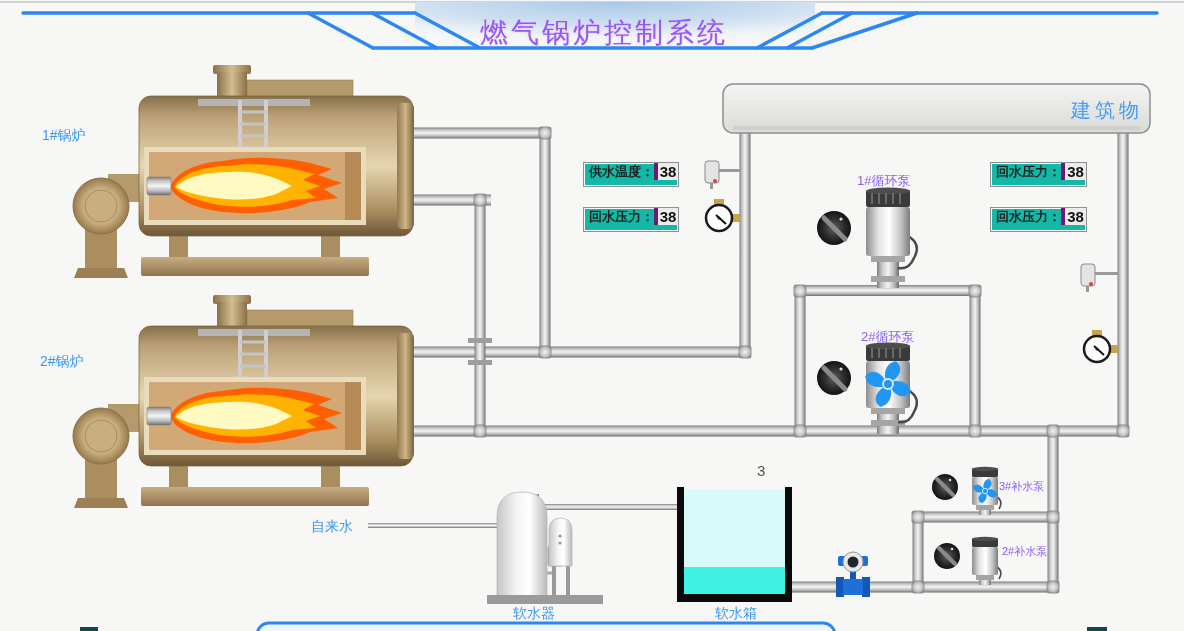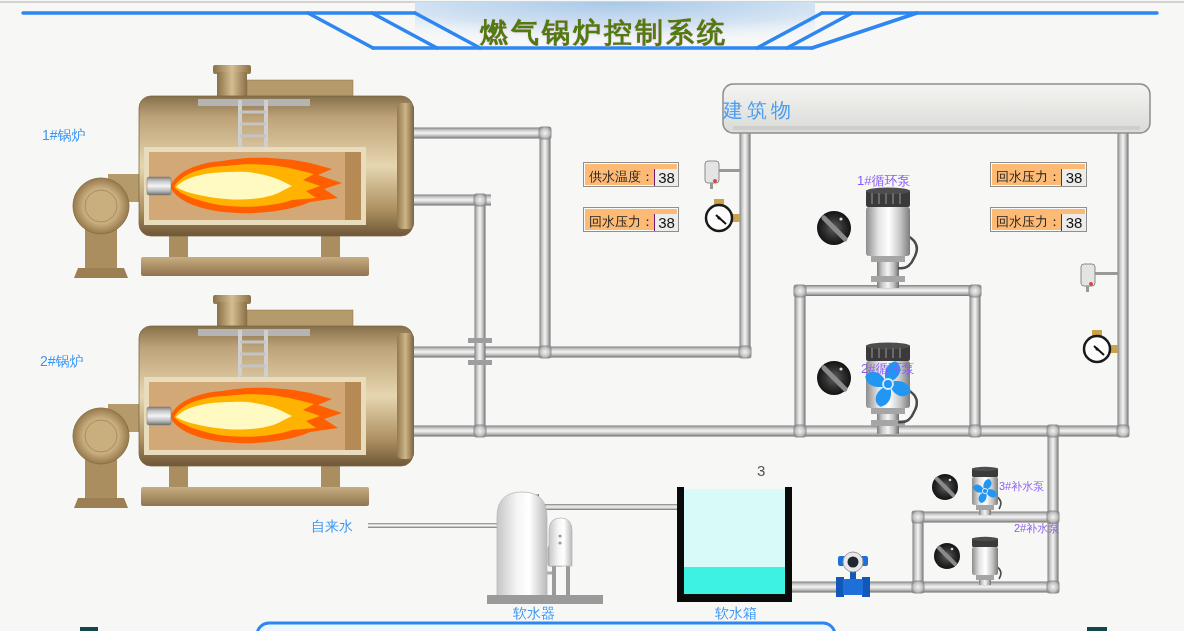--- a/index.html
+++ b/index.html
@@ -5,40 +5,41 @@
   html,body{margin:0;padding:0;background:#fff;}
   .stage{
     position:relative;width:1184px;height:631px;overflow:hidden;
     background:#f7f7f5;
     font-family:"Liberation Sans","DejaVu Sans",sans-serif;
   }
   .stage svg{position:absolute;left:0;top:0;}
   .ov{position:absolute;white-space:nowrap;}
   .title{
     width:320px;text-align:center;
-    font-size:28px;font-weight:700;letter-spacing:3px;
-    color:#4d7c0f;text-shadow:0 0 2px #ffb3e8;
+    font-size:28px;font-weight:400;letter-spacing:3px;
+    color:#8b5cf6;text-shadow:0 0 2px #ffb3e8;
   }
   .lbl{font-size:14px;color:#3b96f2;font-weight:500;}
-  .biglbl{font-size:20px;color:#4a9df0;letter-spacing:4px;width:420px;text-align:left;}
+  .biglbl{font-size:20px;color:#4a9df0;letter-spacing:4px;width:420px;text-align:right;}
   .plbl{font-size:13px;color:#8b5cf6;}
   .plbl.small{font-size:11px;}
   .num{font-size:15px;color:#555;}
   .disp{
-    display:flex;align-items:flex-end;height:23px;
-    background:#fdba74;border:1px solid #8f8f8f;
+    display:flex;align-items:flex-start;height:23px;
+    background:#14b8a6;border:1px solid #8f8f8f;
     box-shadow:inset 0 0 0 1px #fafafa;
+    font-weight:bold;
   }
   .disp .dl{
     flex:1;display:flex;align-items:center;padding-left:5px;
     font-size:13px;color:#222;
   }
   .disp .dv{
     width:27px;display:flex;align-items:center;justify-content:center;
-    border-left:1px solid #701a75;font-size:15px;color:#111;background:#ececea;
+    border-left:4px solid #701a75;font-size:15px;color:#111;background:#ececea;
   }
 </style>
 </head>
 <body>
 
 <div class="stage">
 
 <svg width="1184" height="631" viewBox="0 0 1184 631">
   <defs>
     <linearGradient id="ph" x1="0" y1="0" x2="0" y2="1">
@@ -431,22 +432,22 @@
   <div class="ov disp" style="left:990px;top:162px;width:95px;">
     <span class="dl">回水压力：</span>
     <span class="dv">38</span>
   </div>
   <div class="ov disp" style="left:990px;top:207px;width:95px;">
     <span class="dl">回水压力：</span>
     <span class="dv">38</span>
   </div>
 
   <div class="ov plbl" style="left:857px;top:172px;">1#循环泵</div>
-  <div class="ov plbl" style="left:861px;top:328px;margin-top:32px;">2#循环泵</div>
+  <div class="ov plbl" style="left:861px;top:328px;">2#循环泵</div>
   <div class="ov plbl small" style="left:999px;top:479px;">3#补水泵</div>
-  <div class="ov plbl small" style="left:1002px;top:521px;margin-left:12px;">2#补水泵</div>
+  <div class="ov plbl small" style="left:1002px;top:544px;">2#补水泵</div>
 
   <div class="ov lbl" style="left:311px;top:518px;">自来水</div>
   <div class="ov lbl" style="left:513px;top:605px;">软水器</div>
   <div class="ov lbl" style="left:715px;top:605px;">软水箱</div>
   <div class="ov num" style="left:757px;top:462px;">3</div>
 
 </div>
 
 </body></html>

